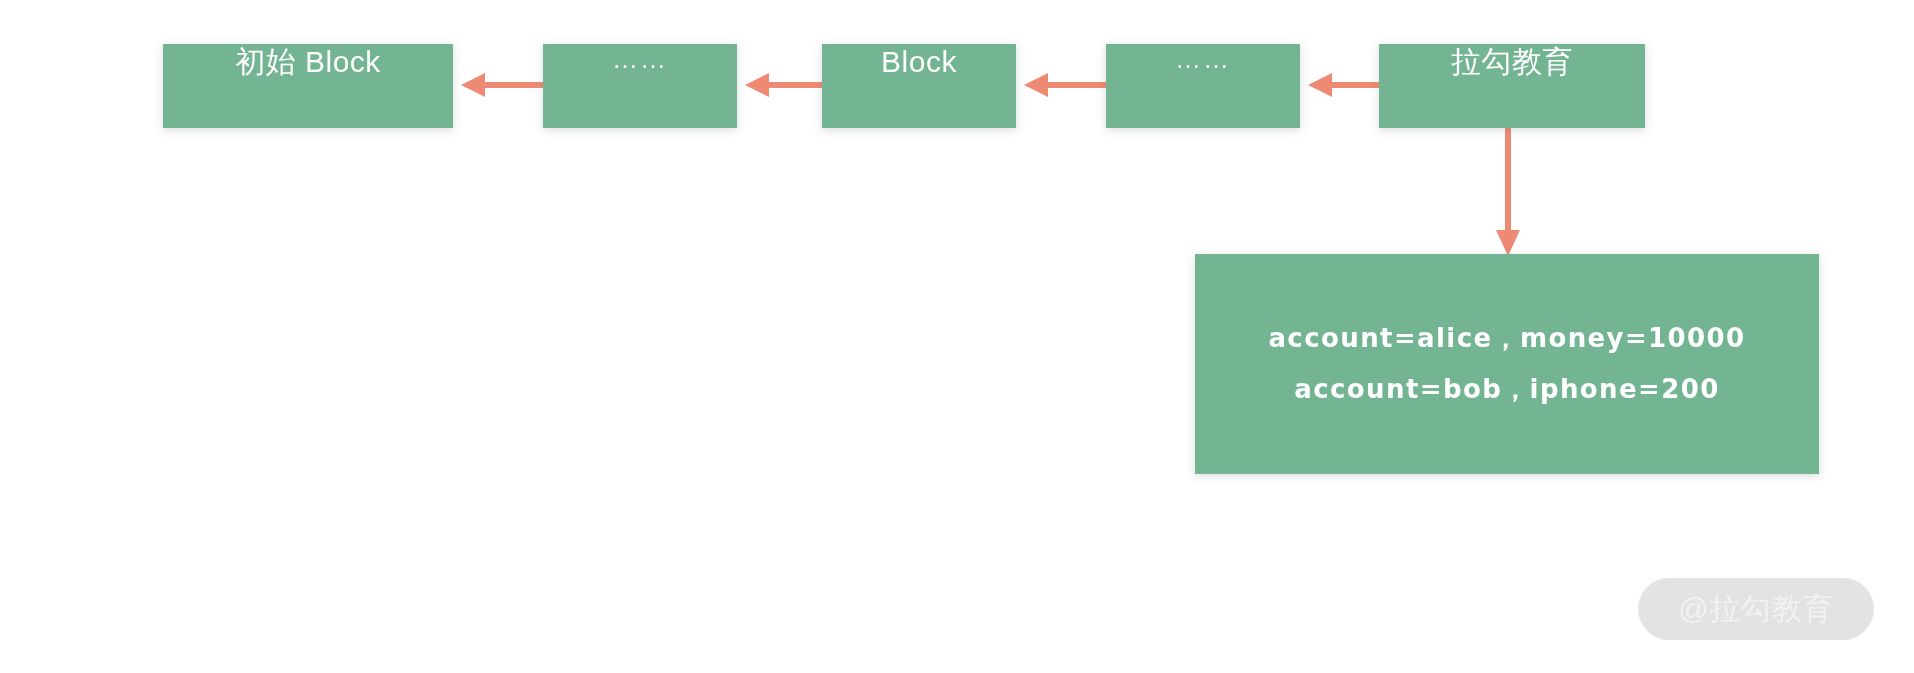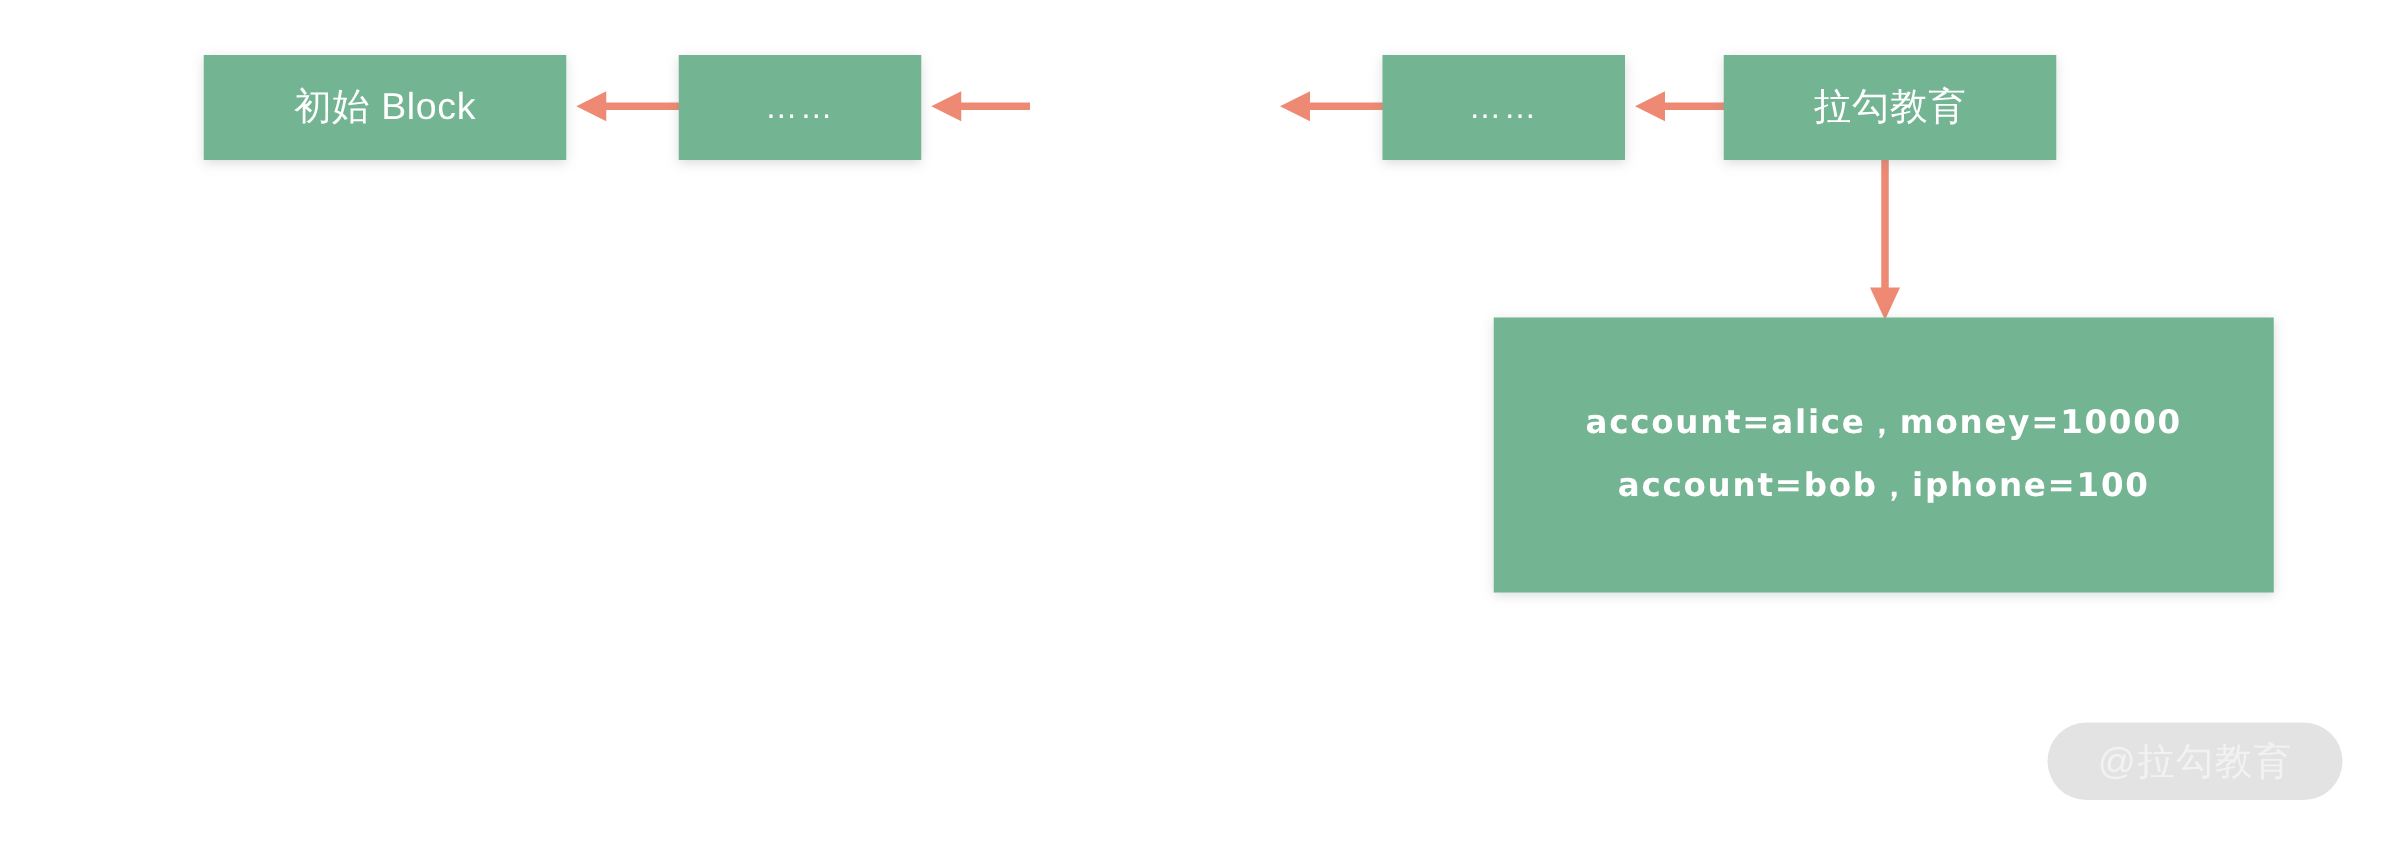--- a/index.html
+++ b/index.html
@@ -15,21 +15,20 @@
     width: 1914px;
     height: 673px;
     background: #ffffff;
     overflow: hidden;
   }
   .node {
     position: absolute;
     background: #73b493;
     box-shadow: 0 2px 9px rgba(120,130,125,0.28);
     display: flex;
-    align-items: center;
     justify-content: center;
     box-sizing: border-box;
     color: #ffffff;
   }
   .node-label {
     color: #ffffff;
     font-size: 30px;
     font-weight: 400;
     letter-spacing: 0.5px;
     line-height: 1.2;
@@ -132,31 +131,34 @@
   </div>
 
   <div class="node" id="node-genesis">
     <span class="node-label">初始 Block</span>
   </div>
 
   <div class="node" id="node-gap-1">
     <span class="node-label ellipsis">……</span>
   </div>
 
+  <div class="node" id="node-block">
+    <span class="node-label">Block</span>
+  </div>
 
   <div class="node" id="node-gap-2">
     <span class="node-label ellipsis">……</span>
   </div>
 
   <div class="node" id="node-tail">
     <span class="node-label">拉勾教育</span>
   </div>
 
   <div class="node" id="node-data">
     <div class="data-line">account=alice，money=10000</div>
-    <div class="data-line">account=bob，iphone=100</div>
+    <div class="data-line">account=bob，iphone=200</div>
   </div>
 
   <div id="watermark">
     <span class="wm-text">@拉勾教育</span>
   </div>
 
 </div>
 
 </body></html>

